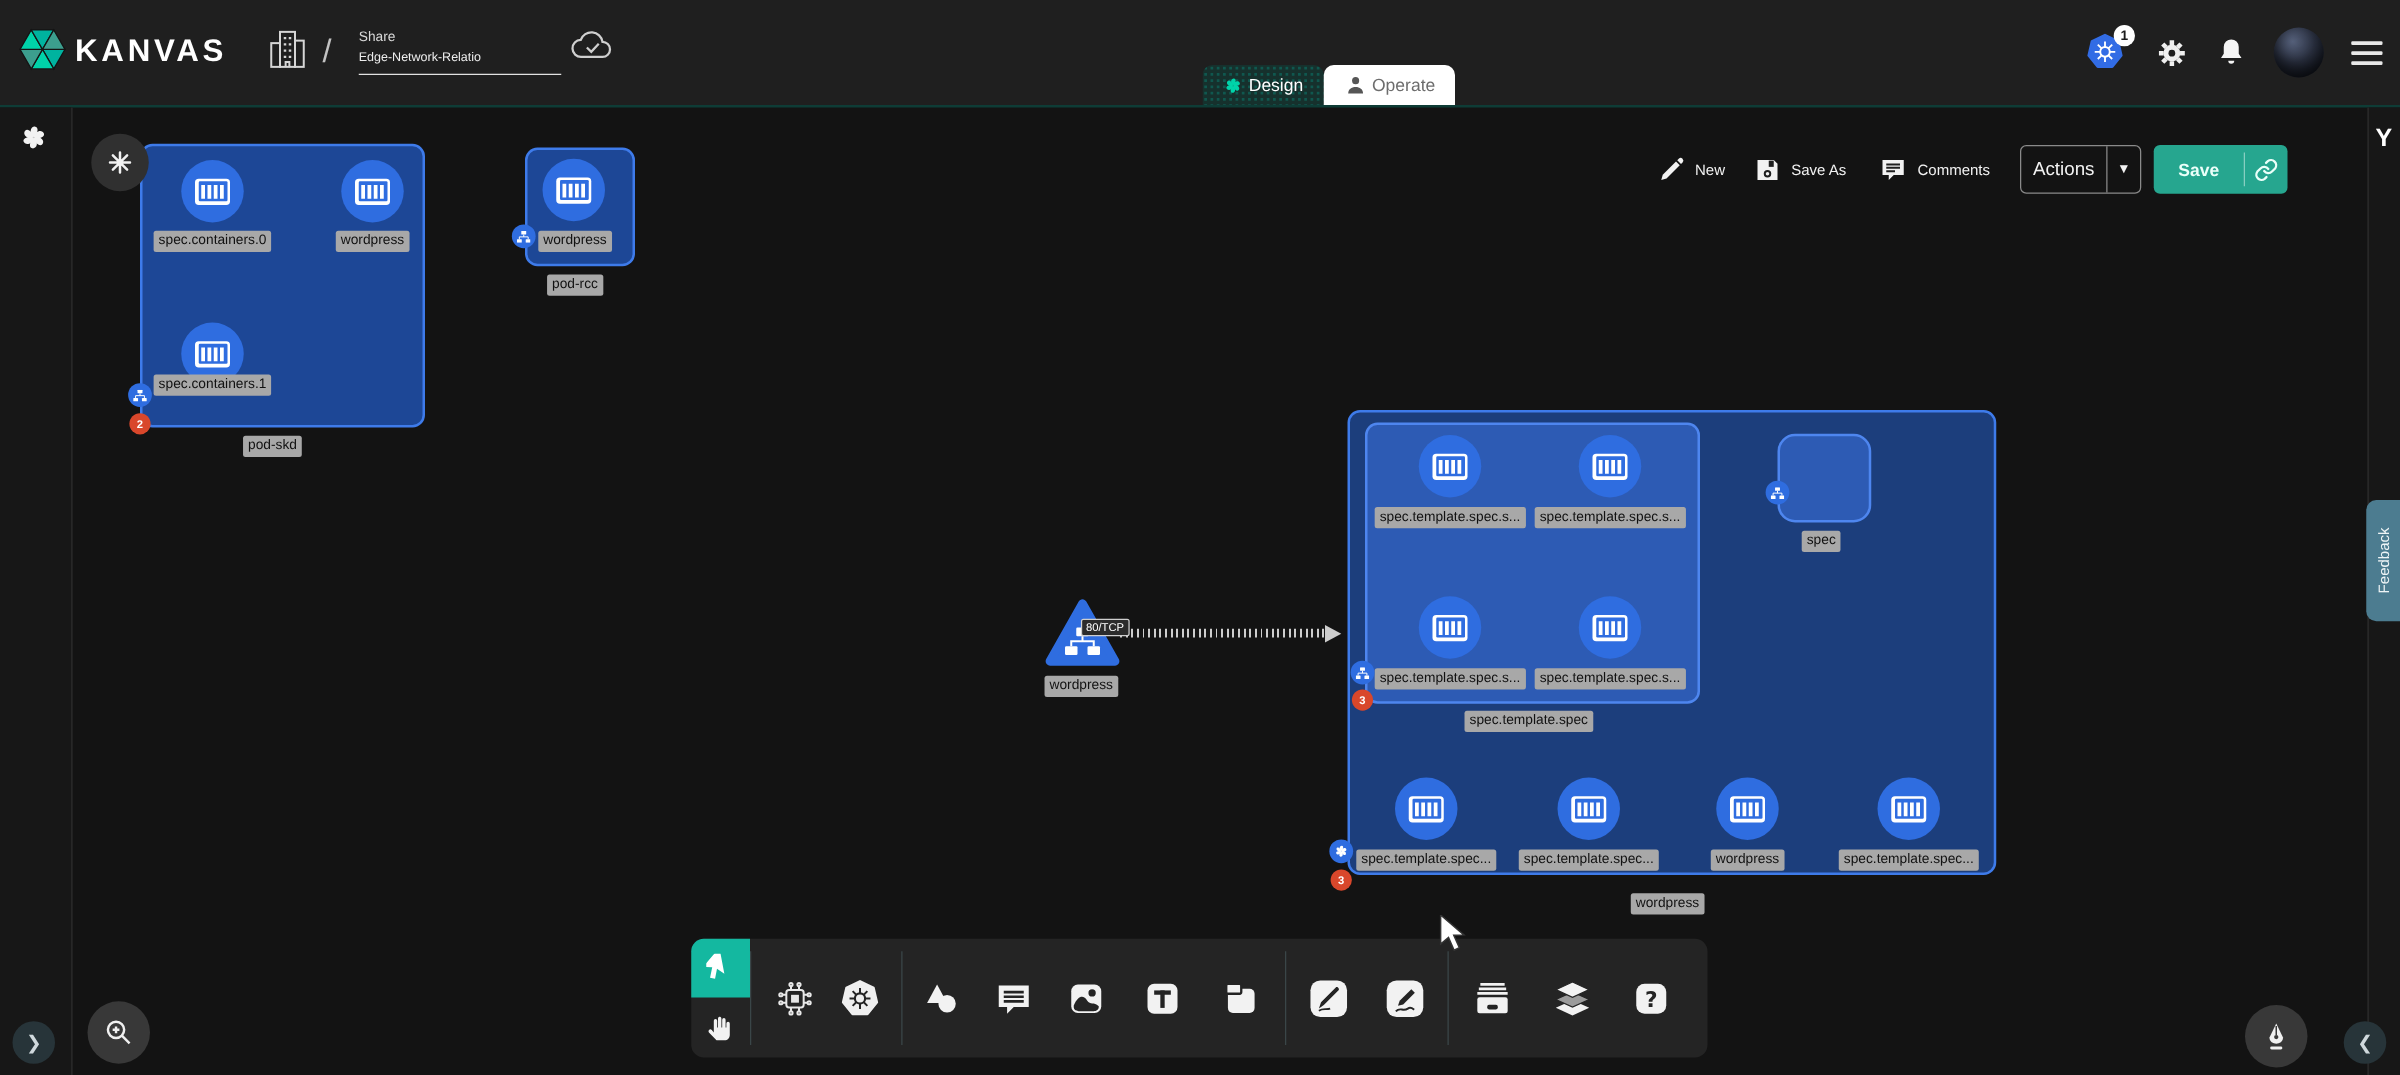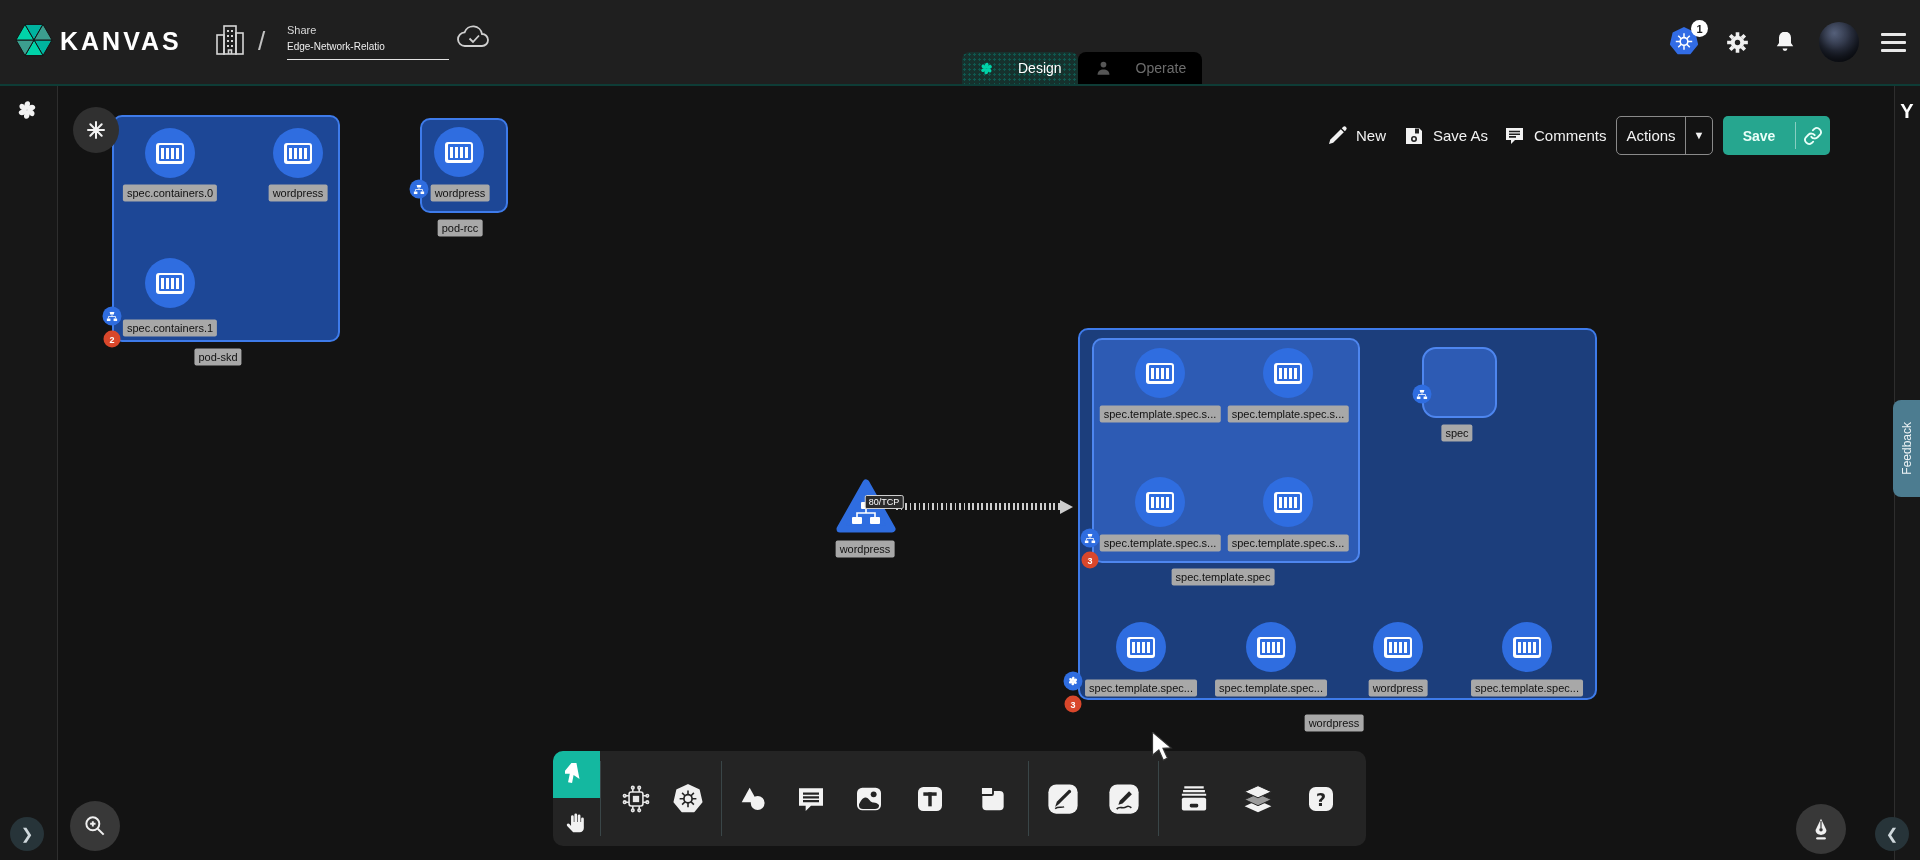--- a/index.html
+++ b/index.html
@@ -9,24 +9,24 @@
   .header{position:absolute;left:0;top:0;width:1920px;height:84px;background:#1f1f1f;}
   .header-line{position:absolute;left:0;top:84px;width:1920px;height:2px;background:#0e3c36;}
   .hpin{position:absolute;transform:translateY(-50%);}
   .logo-text{font-size:25px;font-weight:700;letter-spacing:3px;color:#fff;}
   .crumb-sep{font-size:26px;color:#c2c2c2;font-weight:300;}
   .name-label{font-size:11px;color:#d8d8d8;}
   .name-input{background:transparent;border:none;outline:none;border-bottom:1px solid #e2e2e2;
               color:#ededed;font-size:10px;width:162px;padding:2px 0 7px 0;font-family:inherit;}
   
   .tabs{position:absolute;left:962px;top:52px;display:flex;height:32px;}
-  .tab{display:flex;align-items:center;gap:23px;padding:0 16px;border-radius:8px 8px 0 0;font-size:14px;}
+  .tab{display:flex;align-items:center;gap:4px;padding:0 16px;border-radius:8px 8px 0 0;font-size:14px;}
   .tab.active{background-color:#16312d;color:#fff;
       background-image:radial-gradient(rgba(0,179,159,.30) 1px,transparent 1.3px);background-size:5px 5px;}
-  .tab.inactive{background:#000000;color:#6d6d6d;}
+  .tab.inactive{background:#ffffff;color:#6d6d6d;}
   
   .hicons{position:absolute;right:14px;top:0;height:84px;display:flex;align-items:center;gap:22px;}
   .k8s-wrap{position:relative;width:34px;height:32px;}
   .count-badge{position:absolute;right:-6px;top:-6px;width:17px;height:17px;border-radius:50%;
                background:#fff;color:#1b1b1b;font-size:11px;font-weight:700;display:flex;
                align-items:center;justify-content:center;}
   .avatar{width:40px;height:40px;border-radius:50%;
           background:radial-gradient(circle at 38% 28%,#55607a 0%,#2a3040 45%,#0b0e14 100%);
           box-shadow:inset 0 -8px 12px rgba(0,0,0,.6);}
   .burger{display:flex;flex-direction:column;gap:5px;}
@@ -61,21 +61,21 @@
   .badge.red{width:17px;height:17px;background:#d9472b;color:#fff;font-size:9px;font-weight:700;}
   .snow-badge{position:absolute;left:96px;top:130px;transform:translate(-50%,-50%);width:46px;height:46px;
               border-radius:50%;background:#303030;display:flex;align-items:center;justify-content:center;z-index:6;}
   .edge{position:absolute;left:896px;top:503px;width:166px;height:7px;
         background:repeating-linear-gradient(90deg,#cdcdcd 0 1.5px,transparent 1.5px 4.5px);}
   .edge-arrow{position:absolute;left:1060px;top:500px;width:0;height:0;
               border-left:13px solid #cdcdcd;border-top:7px solid transparent;border-bottom:7px solid transparent;}
   .edge-label{position:absolute;transform:translate(-50%,-50%);background:#2b2b2b;border:1px solid #cfcfcf;
               color:#fff;font-size:9px;padding:1px 3px;border-radius:2px;z-index:7;}
   
-  .tb-item{position:absolute;top:116px;height:39px;display:flex;align-items:center;gap:8px;font-size:15px;color:#f2f2f2;}
+  .tb-item{position:absolute;top:116px;height:39px;display:flex;align-items:center;gap:8px;font-size:12px;color:#f2f2f2;}
   .actions-btn{position:absolute;left:1616px;top:116px;width:97px;height:39px;border:1px solid #8a8a8a;
                border-radius:5px;display:flex;align-items:center;box-sizing:border-box;color:#f2f2f2;}
   .actions-btn .alabel{flex:1;text-align:center;font-size:15px;}
   .actions-btn .caret{width:26px;text-align:center;border-left:1px solid #8a8a8a;font-size:11px;line-height:37px;height:37px;}
   .share-btn{position:absolute;left:1723px;top:116px;width:107px;height:39px;background:#26a68f;
              border-radius:5px;display:flex;align-items:center;color:#eafff9;}
   .share-btn .slabel{flex:1;text-align:center;font-size:14px;font-weight:700;}
   .share-btn .slink{width:34px;height:27px;border-left:1px solid rgba(255,255,255,.45);
                     display:flex;align-items:center;justify-content:center;}
   
@@ -259,21 +259,21 @@
         <span class="cin">
           <i></i>
           <i></i>
           <i></i>
           <i></i>
         </span>
       </span>
   </div>
   <span class="nlabel" style="left:170px;top:193px">spec.containers.0</span>
   <span class="nlabel" style="left:298px;top:193px">wordpress</span>
-  <span class="nlabel" style="left:170px;top:328px">spec.containers.1</span>
+  <span class="nlabel" style="left:170px;top:308px">spec.containers.1</span>
   <span class="badge blue" style="left:112px;top:316px">
     <svg width="11" height="10" viewBox="0 0 14 12" style="color:#fff">
         <use href="#i-sitemap"></use>
       </svg>
   </span>
   <span class="badge red" style="left:112px;top:339px">2</span>
   <span class="nlabel" style="left:218px;top:357px">pod-skd</span>
 
   <div class="group g-pod" style="left:420px;top:118px;width:88px;height:95px"></div>
   <div class="node" style="left:459px;top:152px">

